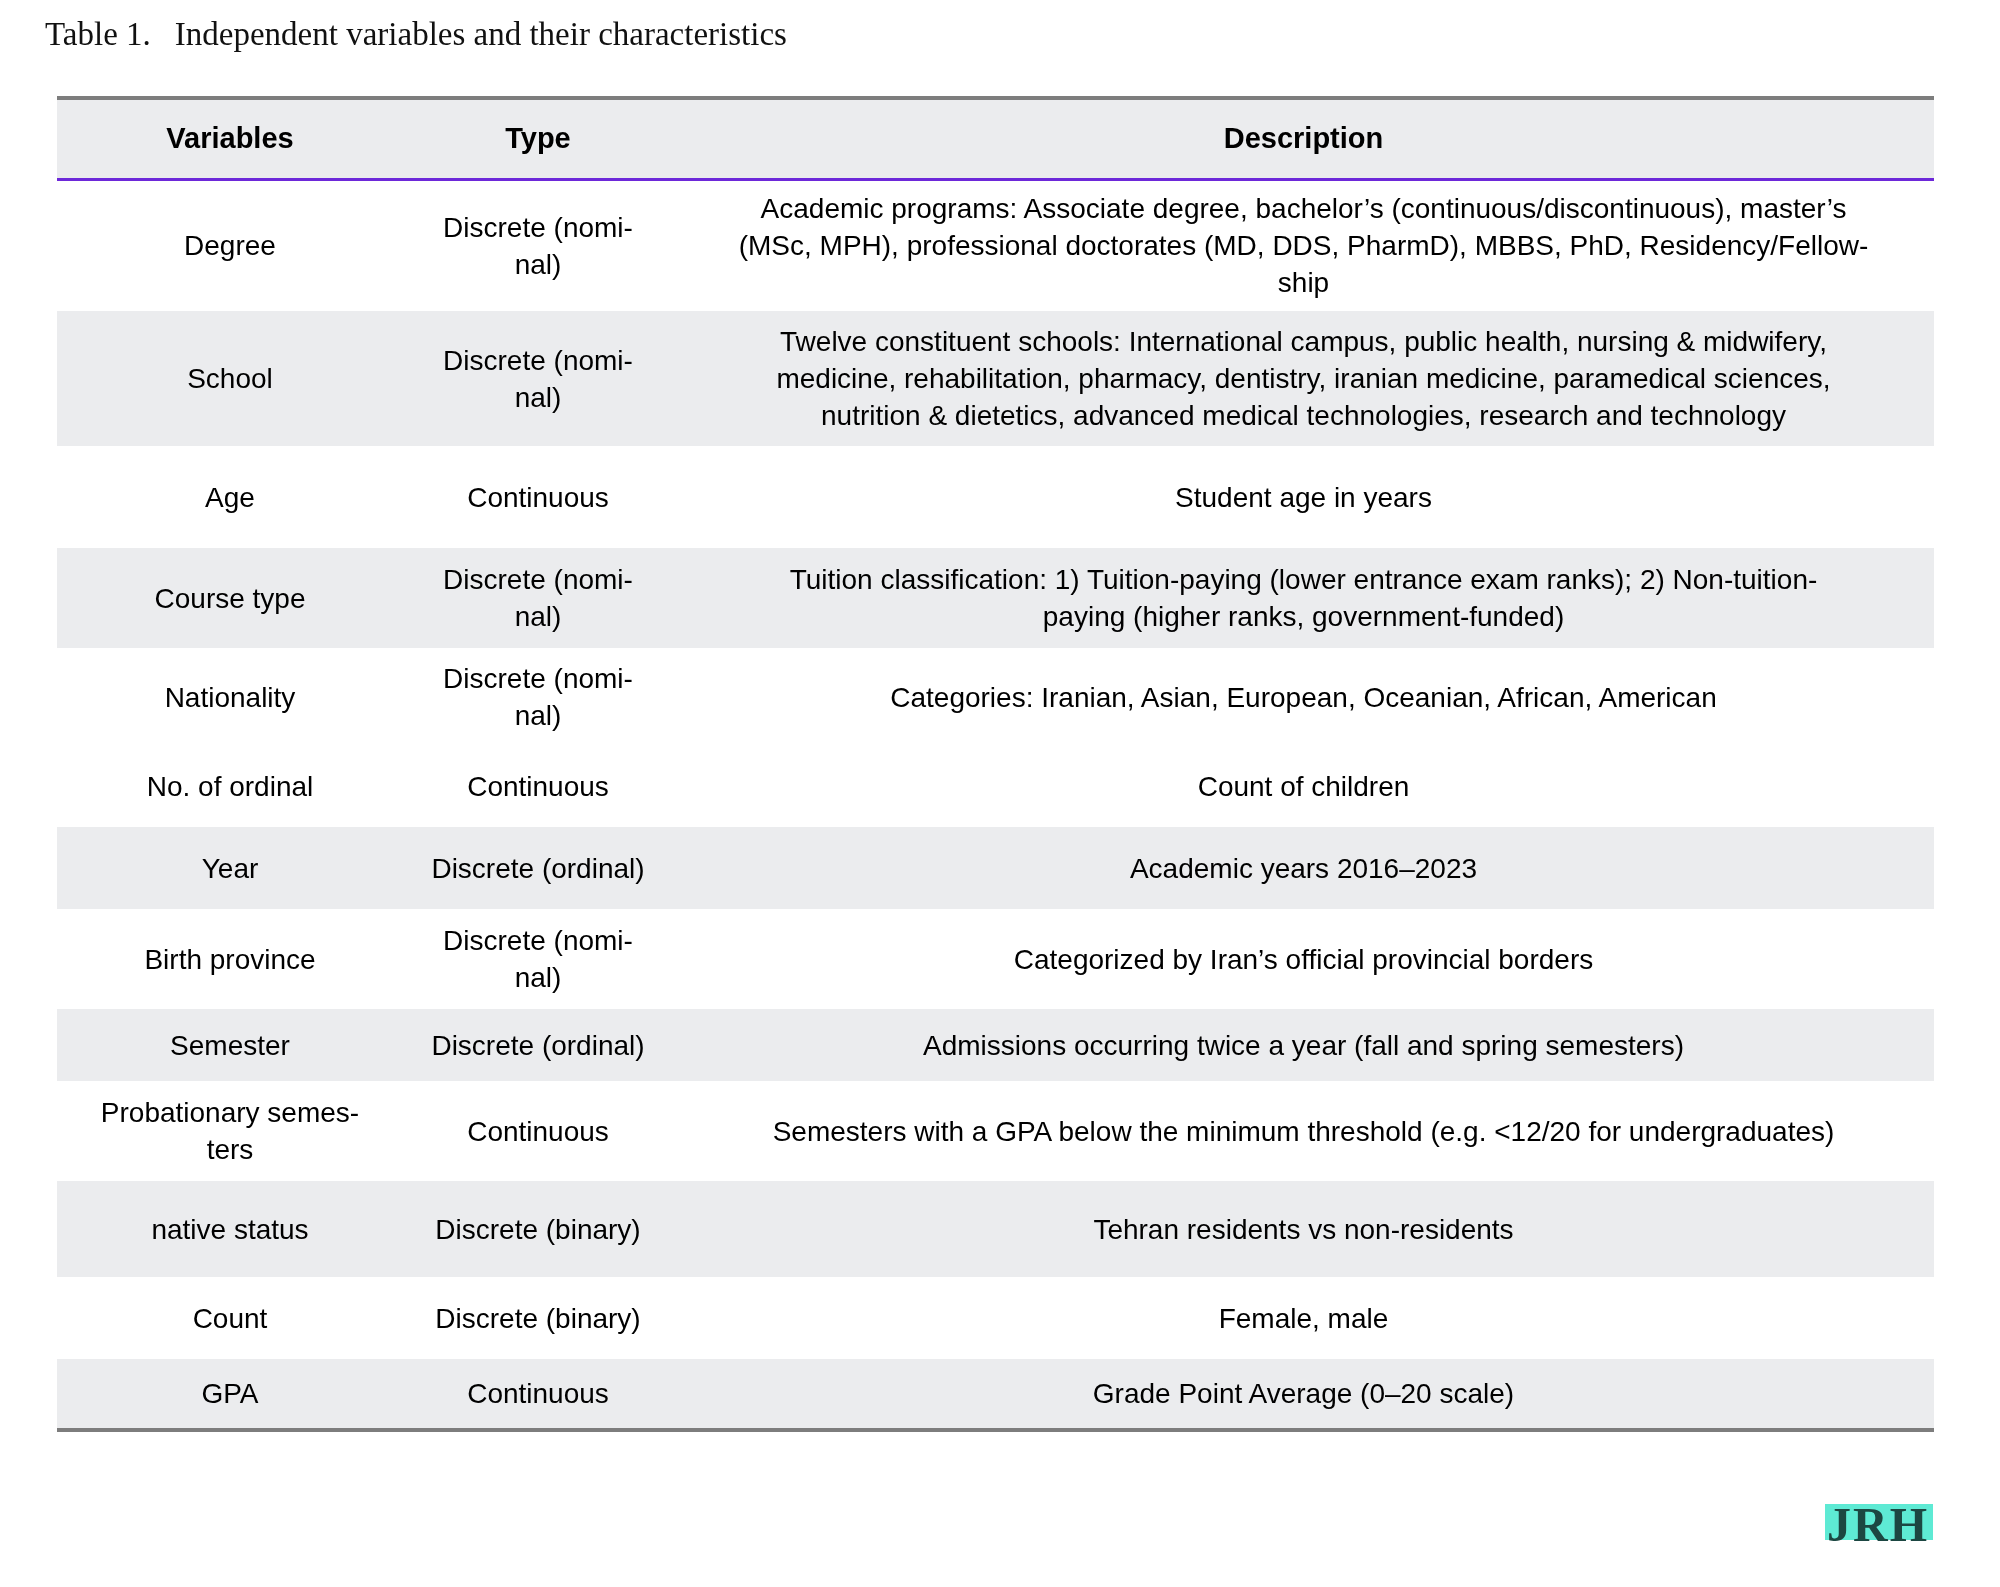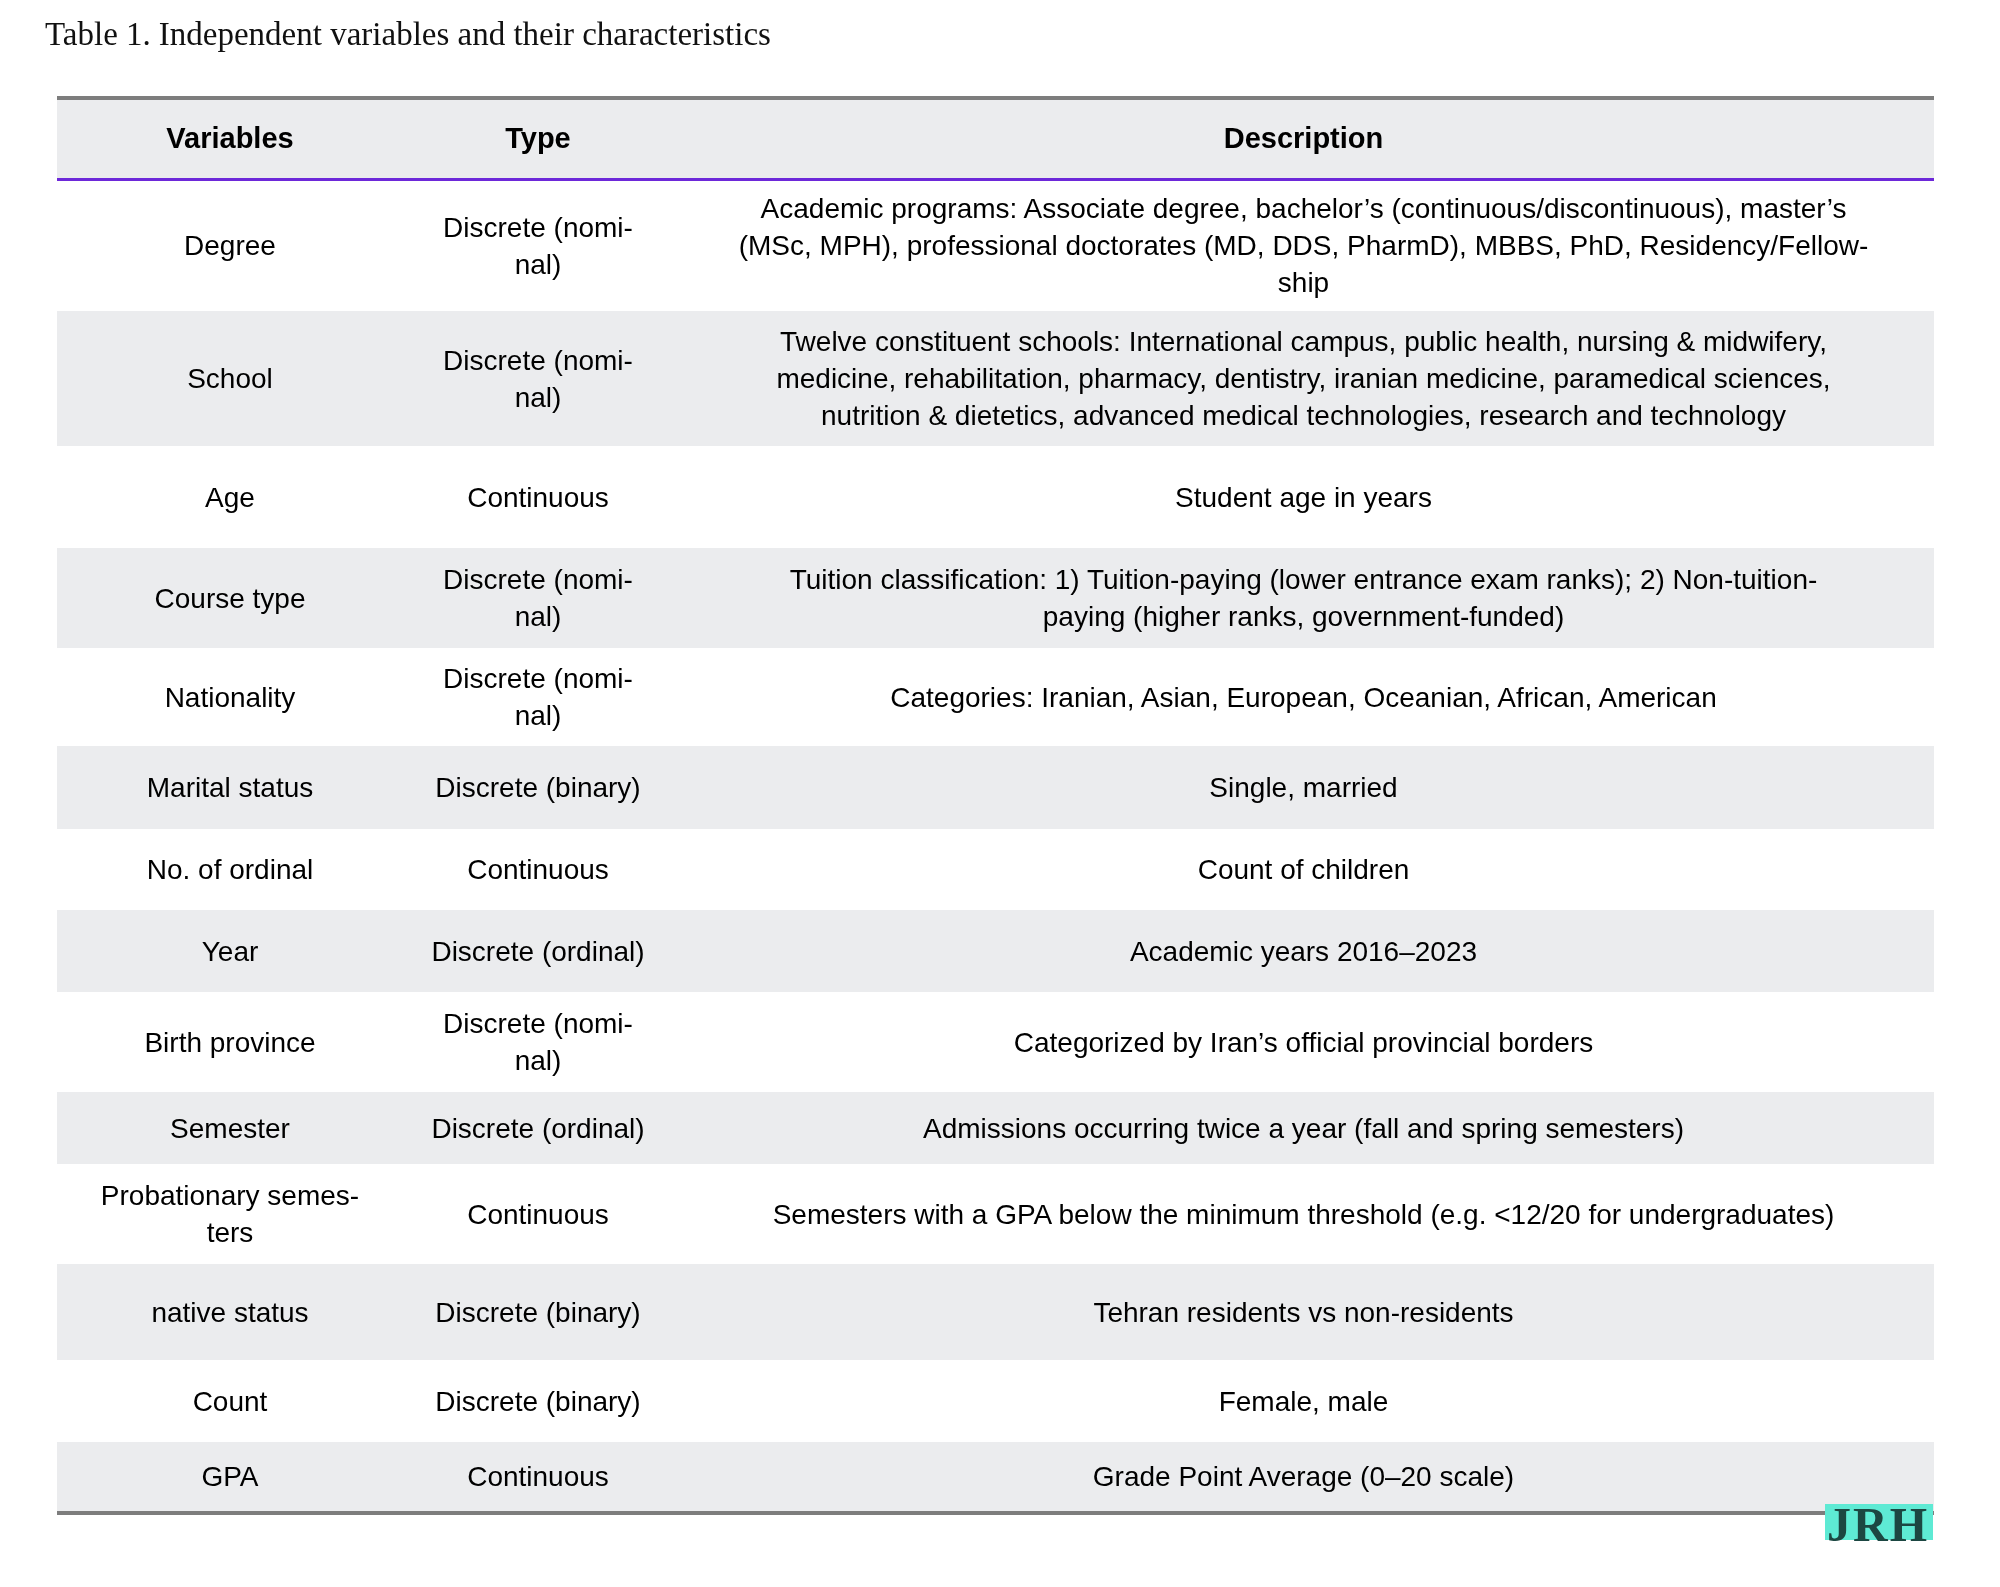--- a/index.html
+++ b/index.html
@@ -15,21 +15,21 @@
   .caption {
     position: absolute;
     left: 45px;
     top: 16px;
     font-family: "Liberation Serif", serif;
     font-size: 33px;
     color: #111111;
     white-space: nowrap;
   }
   .caption .cap-label { font-weight: normal; margin-top: 44px; }
-  .caption .cap-text { margin-left: 8px; }
+  .caption .cap-text { margin-left: 24px; }
 
   table.vars {
     position: absolute;
     left: 57px;
     top: 96px;
     width: 1877px;
     border-collapse: collapse;
     table-layout: fixed;
     border-top: 4px solid #7d7d7d;
     border-bottom: 4px solid #7d7d7d;
@@ -126,25 +126,20 @@
 nal)</td>
         <td>Tuition classification: 1) Tuition-paying (lower entrance exam ranks); 2) Non-tuition-
 paying (higher ranks, government-funded)</td>
       </tr>
       <tr class="plain" style="height:98px">
         <td>Nationality</td>
         <td>Discrete (nomi-
 nal)</td>
         <td>Categories: Iranian, Asian, European, Oceanian, African, American</td>
       </tr>
-      <tr class="shade" style="height:83px">
-        <td>Marital status</td>
-        <td>Discrete (binary)</td>
-        <td>Single, married</td>
-      </tr>
       <tr class="plain" style="height:81px">
         <td>No. of ordinal</td>
         <td>Continuous</td>
         <td>Count of children</td>
       </tr>
       <tr class="shade" style="height:82px">
         <td>Year</td>
         <td>Discrete (ordinal)</td>
         <td>Academic years 2016–2023</td>
       </tr>

